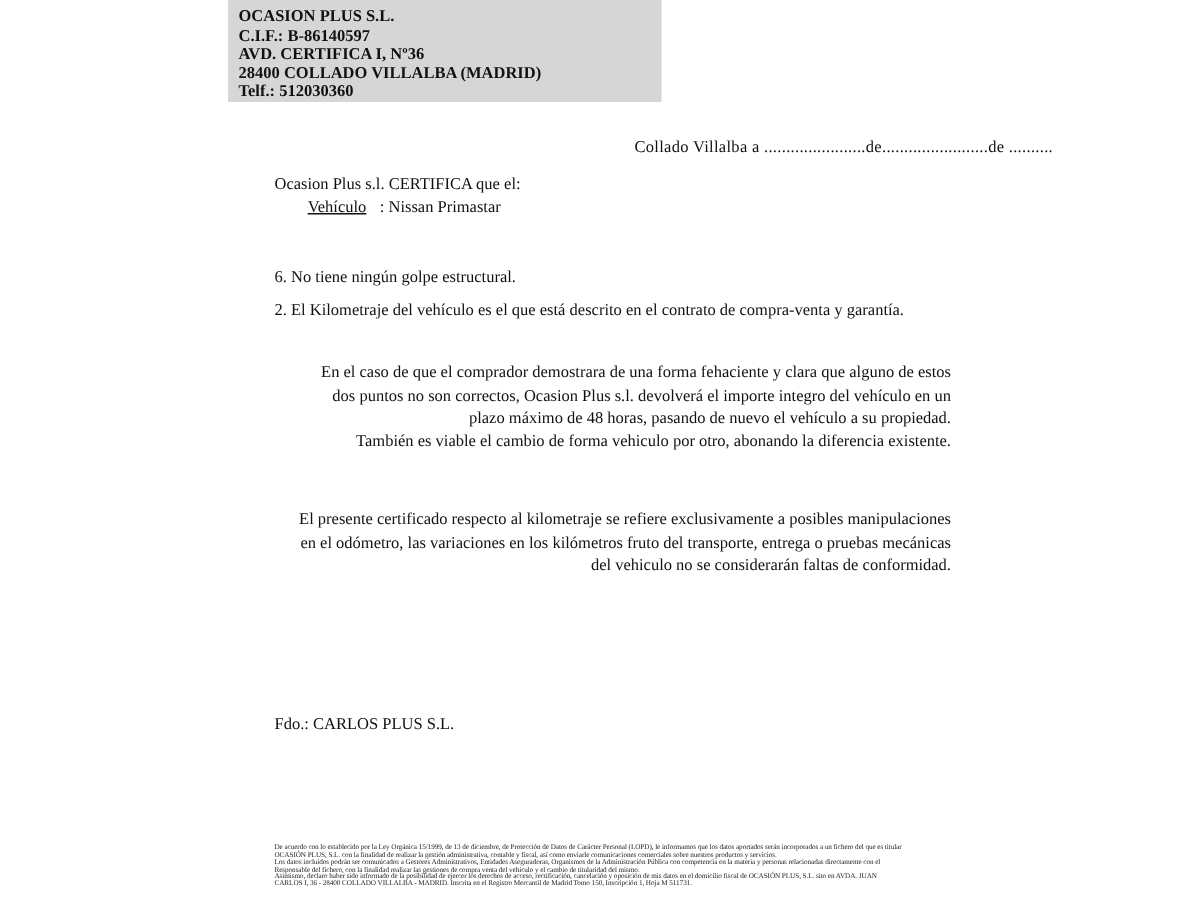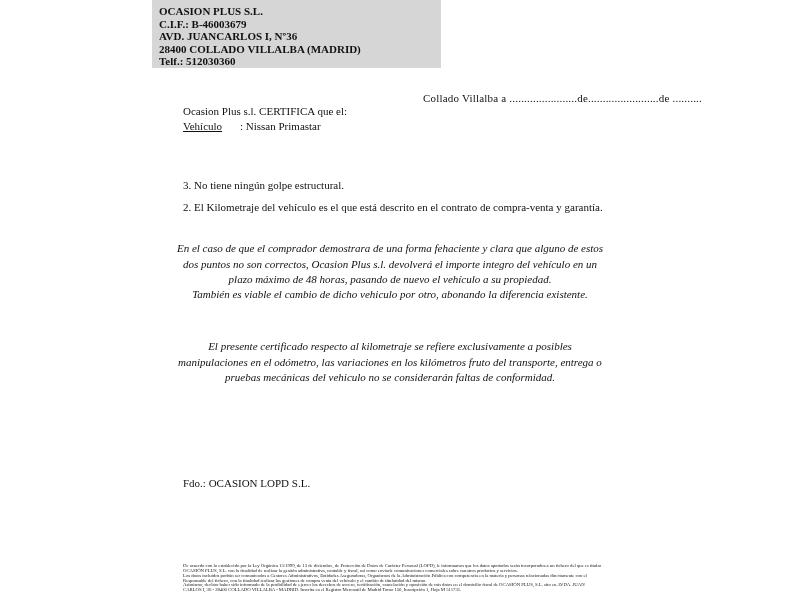--- a/index.html
+++ b/index.html
@@ -32,45 +32,45 @@
   .date-line {
     position: absolute;
     left: 375px; top: 92px;
     font-size: 11px;
     white-space: nowrap;
     letter-spacing: 0.2px;
     padding-left: 48px;
   }
   .cert-block {
     position: absolute;
-    left: 183px; top: 104px;
+    left: 183px; top: 116px;
     font-size: 11px;
     line-height: 15px;
+    text-align: center;
   }
   .cert-label {
     display: inline-block;
     width: 57px;
   }
   .cert-label span { text-decoration: underline; }
   .point {
     position: absolute;
     left: 183px;
     font-size: 11px;
     white-space: nowrap;
   }
   .point1 { top: 179px; }
   .point2 { top: 201px; }
   .para {
     position: absolute;
-    left: 172px;
+    left: 198px;
     width: 436px;
     font-size: 11px;
     line-height: 15.5px;
-    text-align: center;
-    font-style: italic;
+    text-align: right;
   }
   .para1 { top: 241px; }
   .para2 { top: 287px; }
   .para3 { top: 307px; }
   .para4 { top: 339px; }
   .signature {
     position: absolute;
     left: 183px; top: 477px;
     font-size: 11px;
     white-space: nowrap;
@@ -88,43 +88,43 @@
     letter-spacing: -0.05px;
   }
 </style>
 </head>
 <body>
 
 <div class="page">
 
   <div class="header-box">
     <div>OCASION PLUS S.L.</div>
-    <div>C.I.F.: B-46003679</div>
-    <div>AVD. JUANCARLOS I, Nº36</div>
+    <div>C.I.F.: B-86140597</div>
+    <div>AVD. CERTIFICA I, Nº36</div>
     <div>28400 COLLADO VILLALBA (MADRID)</div>
     <div>Telf.: 512030360</div>
   </div>
 
   <div class="date-line">Collado Villalba a .......................de........................de ..........</div>
 
   <div class="cert-block">
     <div>Ocasion Plus s.l. CERTIFICA que el:</div>
     <div>
       <span class="cert-label"><span>Vehículo</span></span><span>: Nissan Primastar</span>
     </div>
   </div>
 
-  <div class="point point1">3. No tiene ningún golpe estructural.</div>
+  <div class="point point1">6. No tiene ningún golpe estructural.</div>
   <div class="point point2">2. El Kilometraje del vehículo es el que está descrito en el contrato de compra-venta y garantía.</div>
 
   <div class="para para1">En el caso de que el comprador demostrara de una forma fehaciente y clara que alguno de estos dos puntos no son correctos, Ocasion Plus s.l. devolverá el importe integro del vehículo en un plazo máximo de 48 horas, pasando de nuevo el vehículo a su propiedad.</div>
-  <div class="para para2">También es viable el cambio de dicho vehiculo por otro, abonando la diferencia existente.</div>
+  <div class="para para2">También es viable el cambio de forma vehiculo por otro, abonando la diferencia existente.</div>
   <div class="para para4">El presente certificado respecto al kilometraje se refiere exclusivamente a posibles manipulaciones en el odómetro, las variaciones en los kilómetros fruto del transporte, entrega o pruebas mecánicas del vehiculo no se considerarán faltas de conformidad.</div>
 
-  <div class="signature">Fdo.: OCASION LOPD S.L.</div>
+  <div class="signature">Fdo.: CARLOS PLUS S.L.</div>
 
   <div class="legal-footer">
     <div>De acuerdo con lo establecido por la Ley Orgánica 15/1999, de 13 de diciembre, de Protección de Datos de Carácter Personal (LOPD), le informamos que los datos aportados serán incorporados a un fichero del que es titular</div>
     <div>OCASIÓN PLUS, S.L. con la finalidad de realizar la gestión administrativa, contable y fiscal, así como enviarle comunicaciones comerciales sobre nuestros productos y servicios.</div>
     <div>Los datos incluidos podrán ser comunicados a Gestores Administrativos, Entidades Aseguradoras, Organismos de la Administración Pública con competencia en la materia y personas relacionadas directamente con el</div>
     <div>Responsable del fichero, con la finalidad realizar las gestiones de compra venta del vehículo y el cambio de titularidad del mismo.</div>
     <div>Asimismo, declaro haber sido informado de la posibilidad de ejercer los derechos de acceso, rectificación, cancelación y oposición de mis datos en el domicilio fiscal de OCASIÓN PLUS, S.L. sito en AVDA. JUAN</div>
     <div>CARLOS I, 36 - 28400 COLLADO VILLALBA - MADRID. Inscrita en el Registro Mercantil de Madrid Tomo 150, Inscripción 1, Hoja M 511731.</div>
   </div>
 

